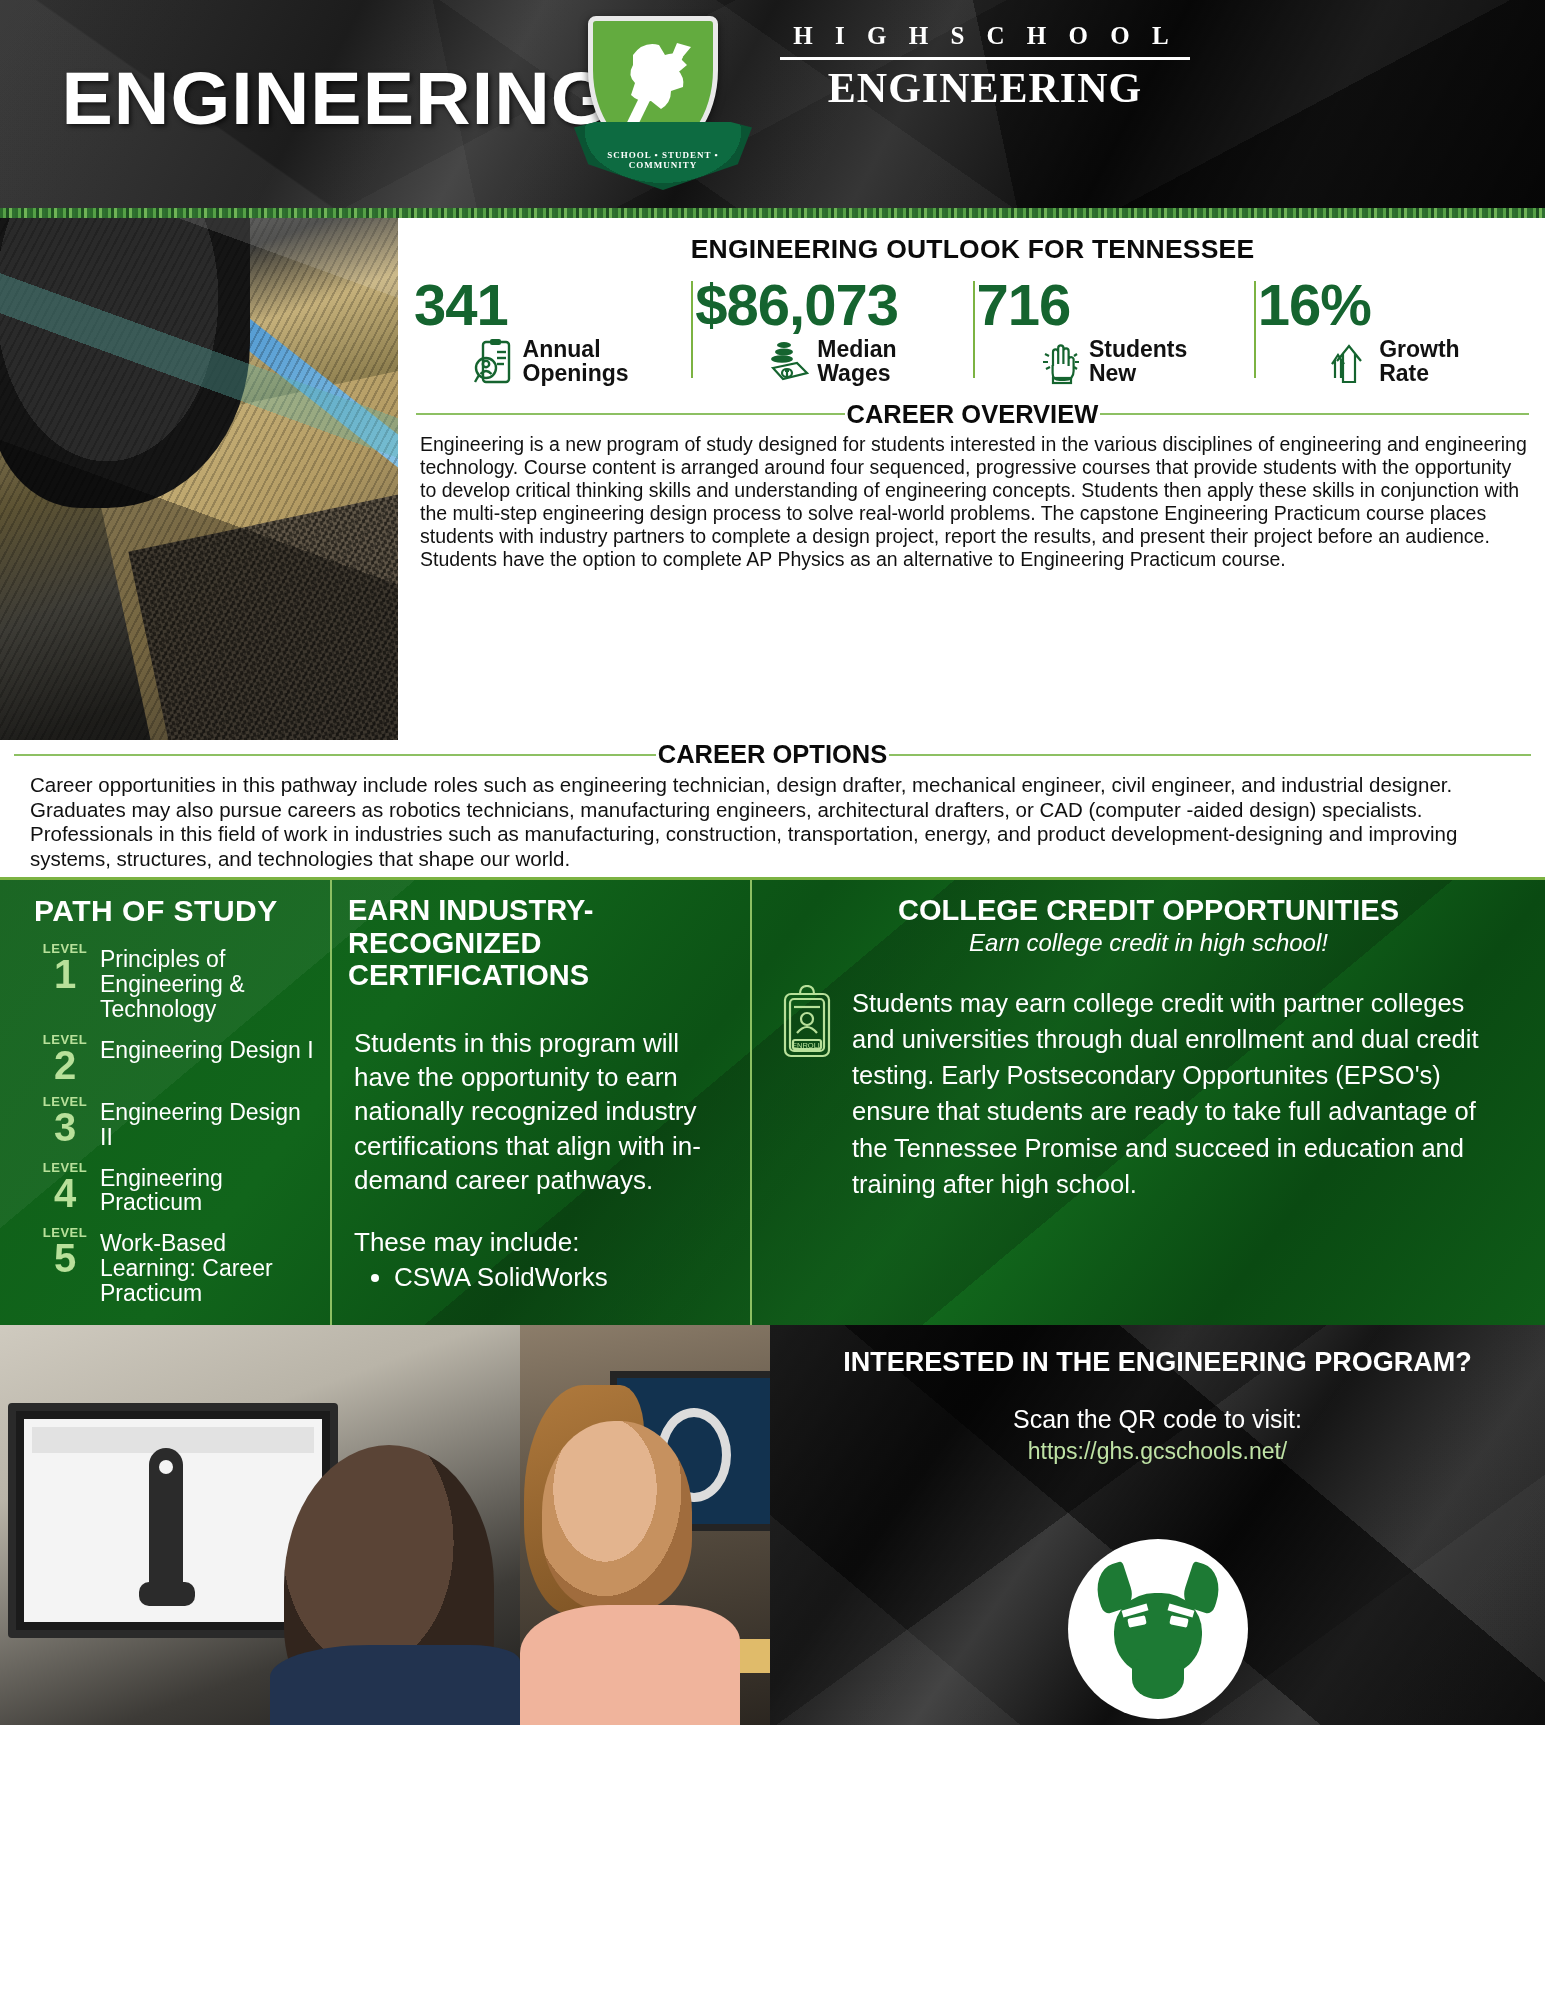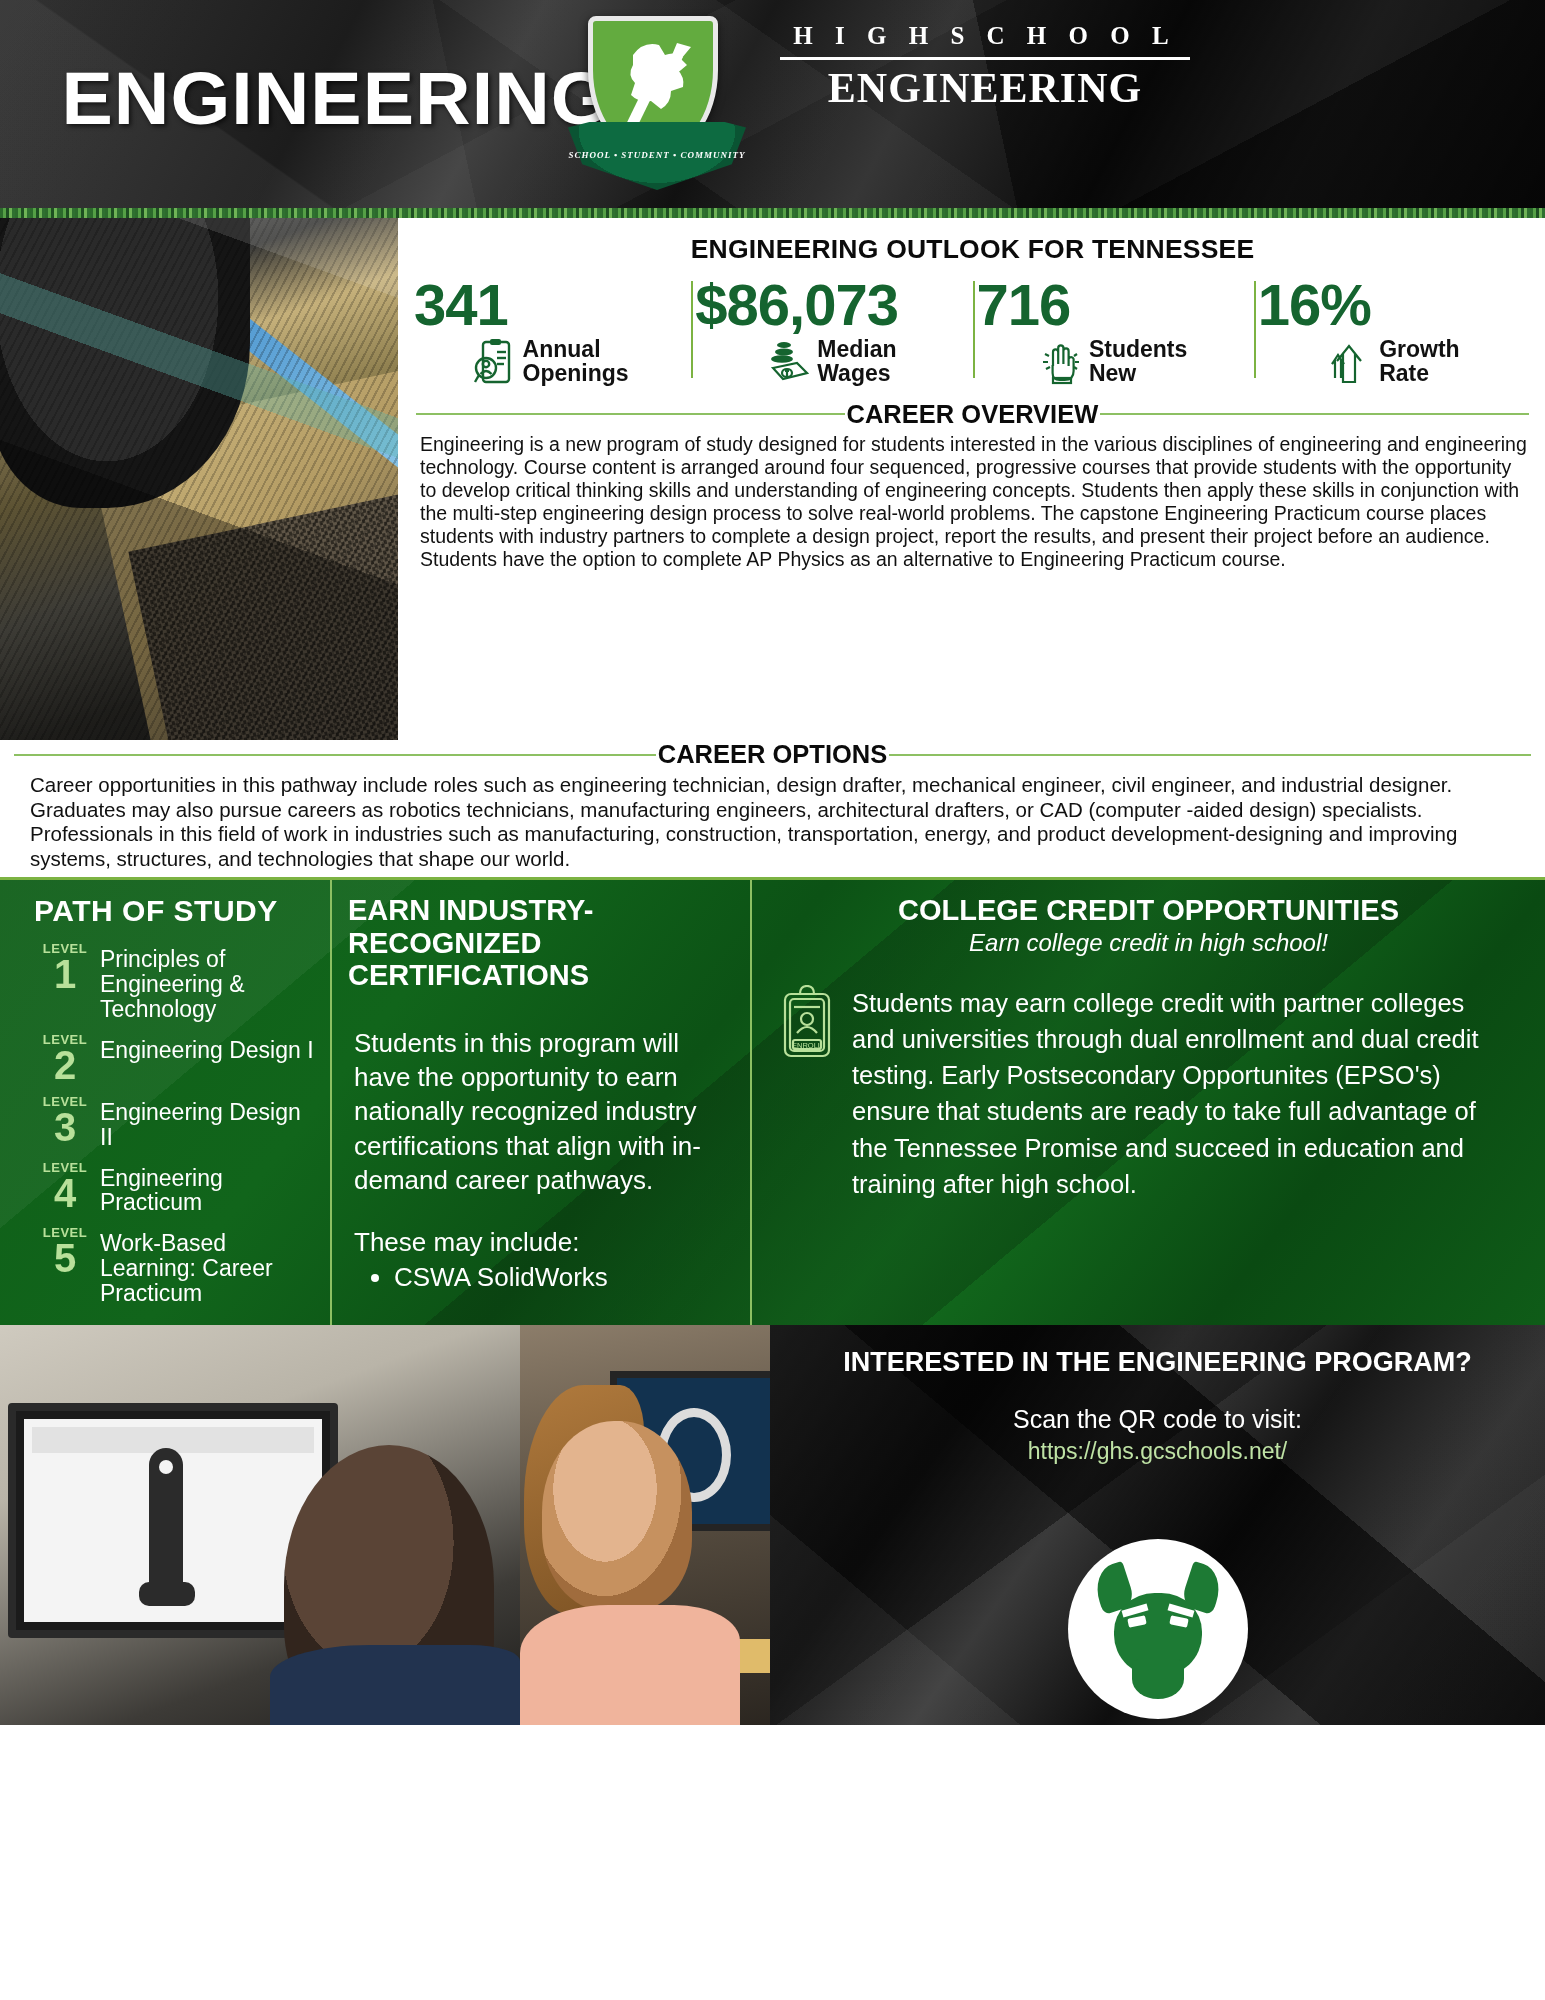--- a/index.html
+++ b/index.html
@@ -36,21 +36,21 @@
   
   .crest { position:absolute; left:560px; top:12px; width:190px; height:185px; }
   .crest-shield {
     position:absolute; left:28px; top:4px; width:130px; height:142px;
     background:#63ab3f;
     border: 5px solid #e9e9e9;
     border-radius: 8px 8px 50% 50% / 8px 8px 62% 62%;
     box-shadow: 0 3px 8px rgba(0,0,0,.6);
   }
   .crest-banner {
-    position:absolute; left:8px; top:110px; width:178px; height:68px;font-style:italic;
+    position:absolute; left:14px; top:110px; width:178px; height:68px;
   }
   .crest-banner-shape{
     position:absolute; inset:0;
     background: radial-gradient(ellipse at 50% 15%, #0d6b41 0 62%, #0a5433 62% 100%);
     clip-path: polygon(0% 8%, 12% 0%, 88% 0%, 100% 8%, 92% 62%, 50% 100%, 8% 62%);
     border-radius: 4px;
   }
   .crest-banner-text{
     position:absolute; left:0; right:0; top:28px; text-align:center;
     font-size:9px; font-weight:700; letter-spacing:1px; color:#ffffff;

